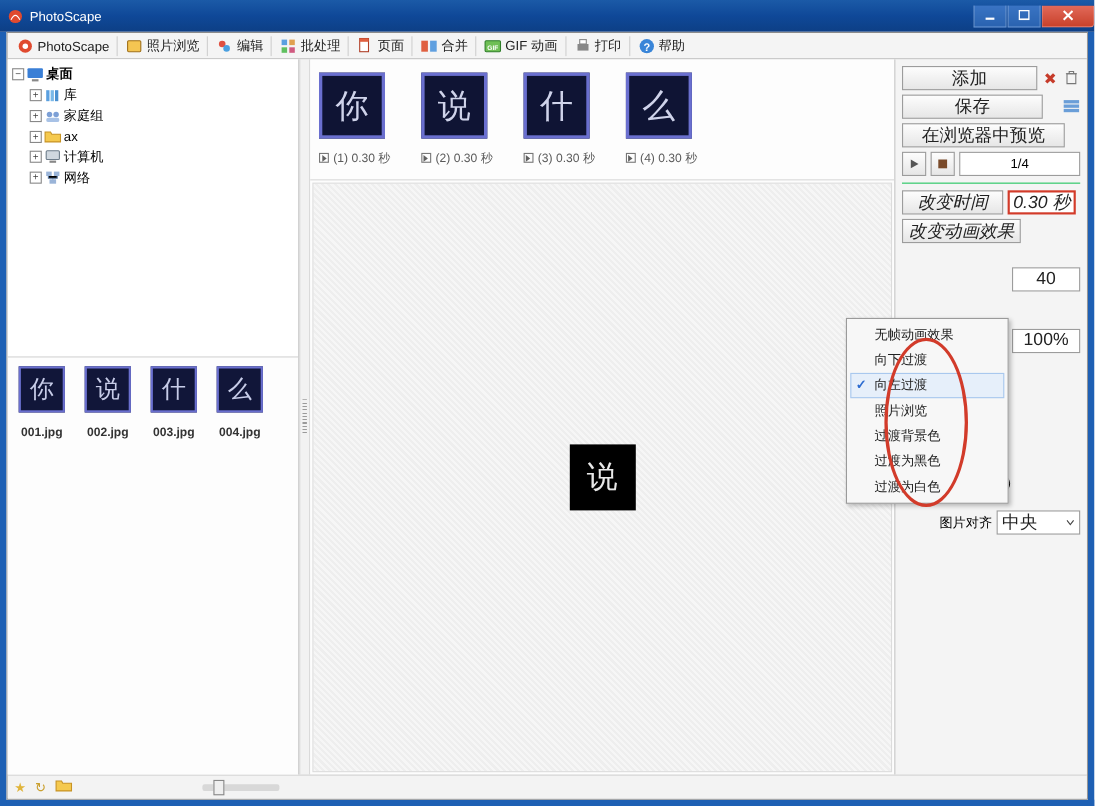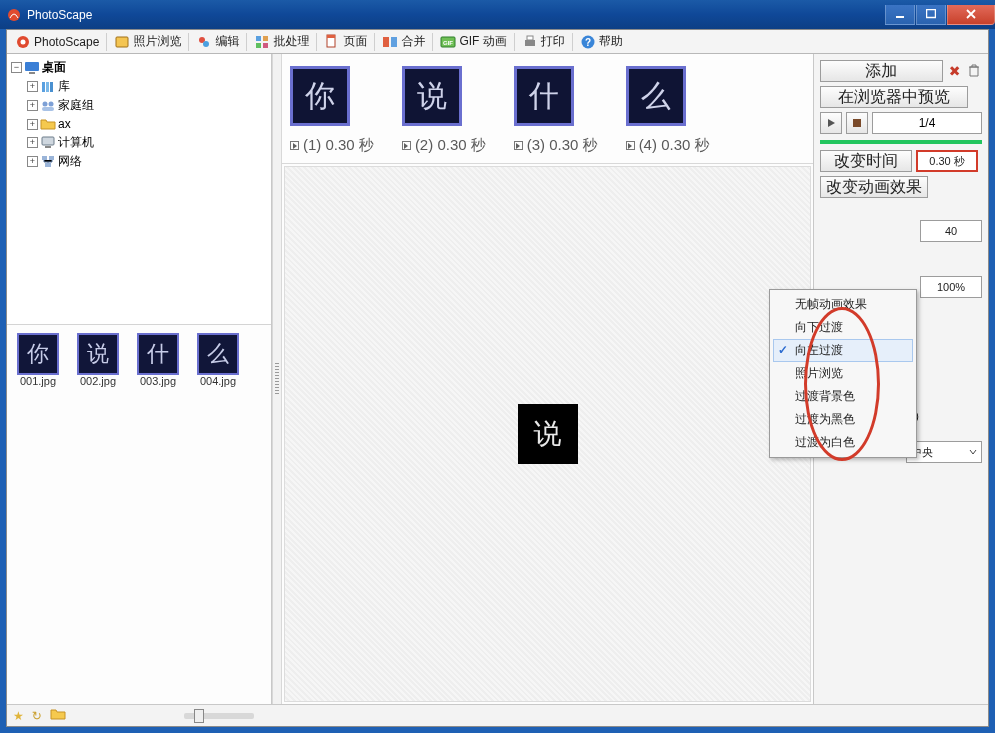--- a/index.html
+++ b/index.html
@@ -114,21 +114,21 @@
     border:2px solid #6a6fcf;
     background:#111639;
     display:flex; align-items:center; justify-content:center;
     margin:0 auto;
   }
   .thumbbox span {
     color:#c7cce8;
     font-size:22px;
     font-family:"KaiTi","STKaiti",serif;
   }
-  .thumbcell .fn { font-size:11px; color:#333; margin-top:0; }
+  .thumbcell .fn { font-size:11px; color:#333; margin-top:12px;font-weight:bold; }
 
   .splitter {
     width:10px;
     background:#f2f2f2;
     border-left:1px solid #d8d8d8; border-right:1px solid #d8d8d8;
     display:flex; align-items:center; justify-content:center;
   }
   .splitter .grip { width:4px; height:32px; background:repeating-linear-gradient(#999,#999 1px,transparent 1px,transparent 3px); }
 
   .center {
@@ -148,21 +148,21 @@
     border:3px solid #6a6fcf;
     background:#0f1434;
     display:flex; align-items:center; justify-content:center;
   }
   .frame .fbox span {
     color:#cfd3ea;
     font-size:30px;
     font-family:"KaiTi","STKaiti",serif;
   }
   .frame .cap {
-    margin-top:10px; font-size:15px; color:#595959;
+    margin-top:10px; font-size:11px; color:#595959;
     display:flex; align-items:center; gap:4px; justify-content:center;
   }
   .playico { width:9px;height:9px;border:1px solid #777; display:inline-flex;align-items:center;justify-content:center;}
   .playico::before { content:""; border-style:solid; border-width:3px 0 3px 4px; border-color:transparent transparent transparent #606060; }
 
   .canvas {
     flex:1;
     background:
       repeating-linear-gradient(45deg,#f6f6f6,#f6f6f6 2px,#eeeeee 2px,#eeeeee 4px);
     display:flex; align-items:center; justify-content:center;
@@ -198,28 +198,28 @@
   .row { display:flex; align-items:center; gap:4px; }
   .tinybtns { display:flex; flex-direction:column; gap:4px; }
   .iconbtn { width:16px; height:16px; display:flex; align-items:center; justify-content:center; }
 
   .playbar {
     display:flex; align-items:center; gap:4px; height:18px; margin-top:2px;
   }
   .sqbtn { width:22px;height:22px;border:1px solid #9c9c9c;background:linear-gradient(#fdfdfd,#e6e6e6);display:flex;align-items:center;justify-content:center; cursor:pointer;}
   .counter { flex:1; border:1px solid #9c9c9c; height:22px; background:#fff;display:flex;align-items:center;justify-content:center;}
 
-  .section { border-top:4px solid #22c55e; padding-top:6px; margin-top:4px;}
+  .section { border-top:1px solid #22c55e; padding-top:6px; margin-top:4px;font-style:italic;}
 
   .redbox { border:2px solid #d23b2a !important; }
 
   .numinput {
     height:22px; border:1px solid #9c9c9c; background:#fff;
     display:flex; align-items:center; justify-content:center;
-    font-size:11px; color:#222;
+    font-size:16px; color:#222;
   }
 
   .radio { display:flex; align-items:center; gap:5px; margin:2px 0 2px 6px;}
   .radio .r { width:11px; height:11px; border-radius:50%; border:1px solid #5a5a5a; background:#fff; display:inline-block; position:relative;}
   .radio .r.sel::after { content:""; position:absolute; left:2px; top:2px; width:5px; height:5px; border-radius:50%; background:#2b6bd0; }
 
   
   .popup {
     position:absolute;
     top:235px; right:71px;
@@ -532,20 +532,32 @@
         <div class="tinybtns">
           <span class="iconbtn" style="color:#c63b2a;font-size:14px;">✖</span>
         </div>
         <span class="iconbtn">
           <svg width="14" height="14" viewBox="0 0 14 14">
                 <path d="M3 3h8v9H3z" fill="none" stroke="#777"></path>
                 <path d="M2 3h10M5 3V1h4v2" stroke="#777" fill="none"></path>
               </svg>
         </span>
       </div>
+      <div class="row">
+        <div class="btn btnwide">
+              <span>保存</span>
+            </div>
+        <span class="iconbtn" style="margin-left:auto;">
+          <svg width="16" height="14" viewBox="0 0 16 14">
+                <rect x="1" y="1" width="14" height="3" fill="#6a9ed8"></rect>
+                <rect x="1" y="5" width="14" height="3" fill="#6a9ed8"></rect>
+                <rect x="1" y="9" width="14" height="3" fill="#6a9ed8"></rect>
+              </svg>
+        </span>
+      </div>
       <div class="btn" style="width:148px">
             <span>在浏览器中预览</span>
           </div>
 
       <div class="playbar">
         <div class="sqbtn">
           <svg width="10" height="10">
                 <path d="M2 1 L9 5 L2 9 Z" fill="#555"></path>
               </svg>
         </div>

